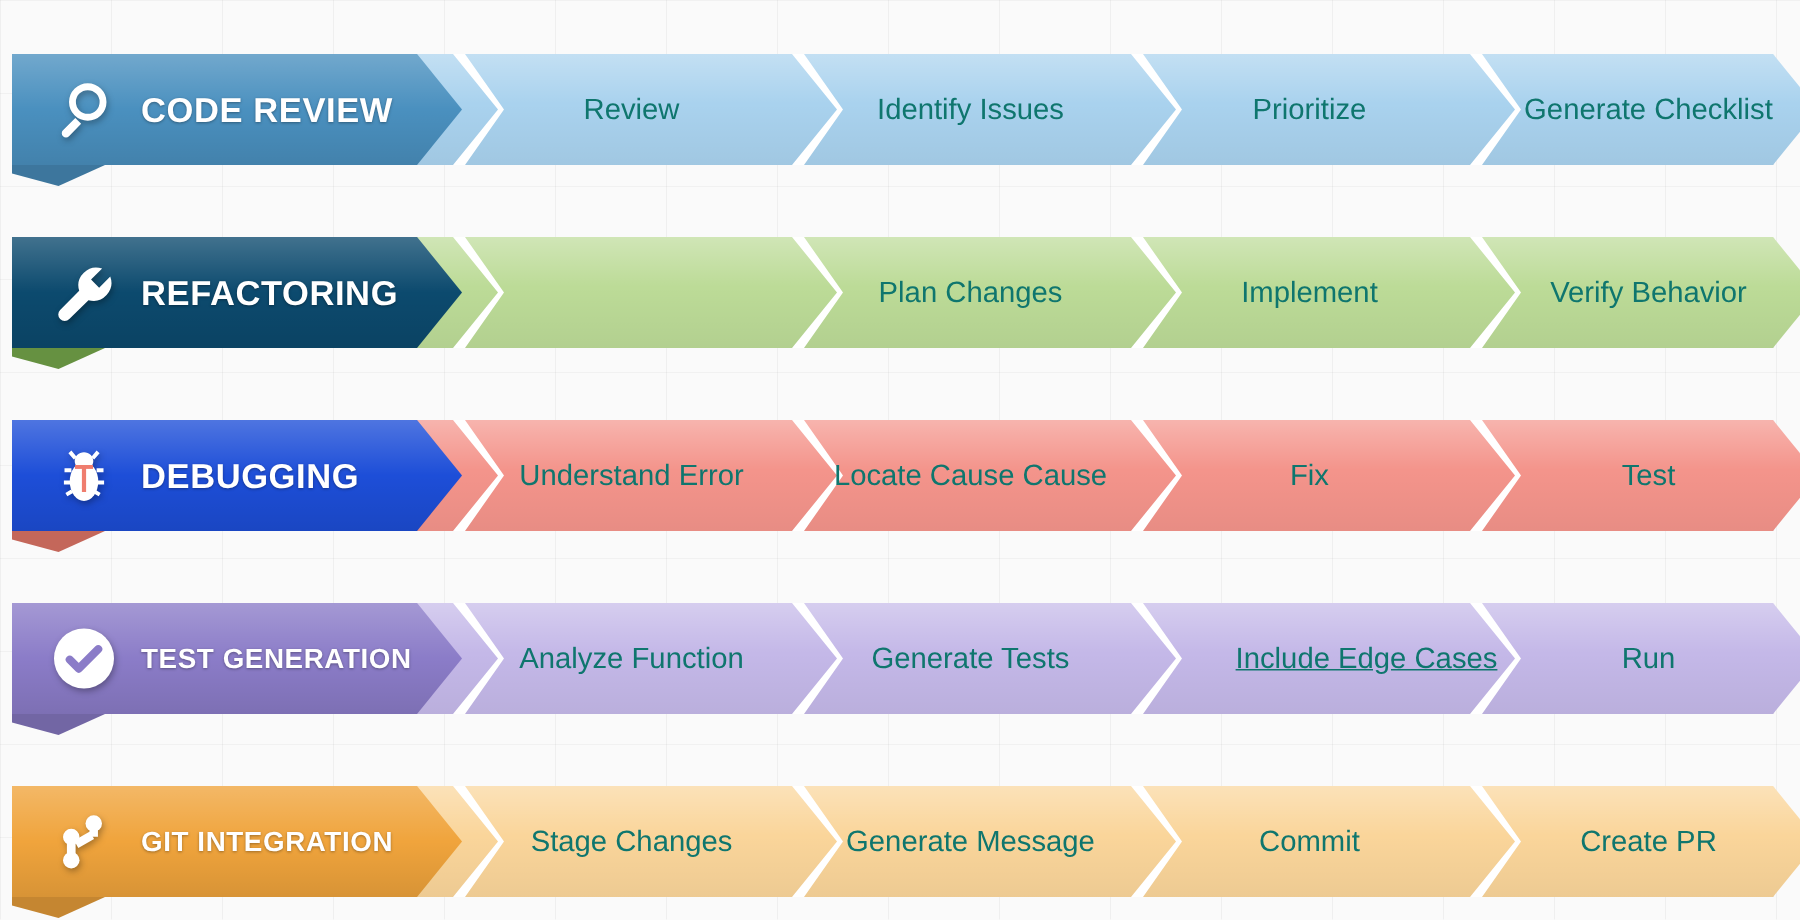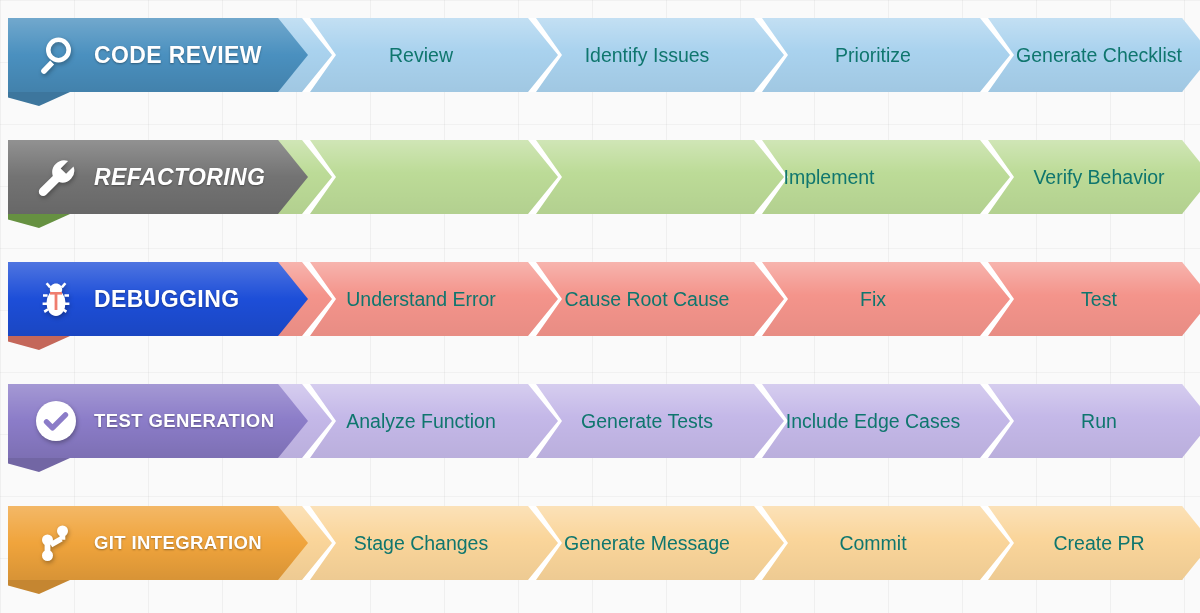--- a/index.html
+++ b/index.html
@@ -16,21 +16,21 @@
     background-size: 74px 62px;
     position: relative;
   }
 
   #board {
     position: absolute;
     inset: 0;
     display: flex;
     flex-direction: column;
     justify-content: flex-start;
-    padding-top: 18px;
+    padding-top: 36px;
     box-sizing: border-box;
   }
 
   .row {
     position: relative;
     height: 74px;
     margin-bottom: 48px;
   }
   .row:last-child { margin-bottom: 12px; }
 
@@ -164,33 +164,34 @@
       <div class="sep" style="left: 754px;"></div>
       <div class="step-label" style="left: 760px; width: 226px;">Prioritize</div>
       <div class="sep" style="left: 980px;"></div>
       <div class="step-label" style="left: 986px; width: 226px;">Generate Checklist</div>
     </div>
     <div class="row">
       <div class="band" style="background: rgb(188, 219, 151);">
         <div class="band-inner"></div>
       </div>
       <div class="fold" style="background: rgb(124, 177, 79);"></div>
-      <div class="label-block" style="background: #737373; width: 300px; font-style: italic;">
+      <div class="label-block" style="background: #0c4a6e; width: 300px;">
         <div class="label-sheen"></div>
         <div class="icon-wrap">
           <svg width="46" height="46" viewBox="0 0 46 46">
             <path fill="#fff" d="M40.5 12.4l-7.4 7.4-5.4-5.4 7.4-7.4a12 12 0 0 0-15.3 14.9L7.1 34.6a4.3 4.3 0 0 0 6.1 6.1L26 28.1a12 12 0 0 0 14.5-15.7z"></path>
           </svg>
         </div>
         <div class="label-text">REFACTORING</div>
       </div>
       <div class="sep" style="left: 302px;"></div>
       <div class="sep" style="left: 528px;"></div>
-      <div class="sep" style="left: 754px;"></div>
-      <div class="step-label" style="left: 716px; width: 226px;">Implement</div>
+      <div class="step-label" style="left: 534px; width: 226px;">Plan Changes</div>
+      <div class="sep" style="left: 754px;"></div>
+      <div class="step-label" style="left: 760px; width: 226px;">Implement</div>
       <div class="sep" style="left: 980px;"></div>
       <div class="step-label" style="left: 986px; width: 226px;">Verify Behavior</div>
     </div>
     <div class="row">
       <div class="band" style="background: rgb(244, 148, 139);">
         <div class="band-inner"></div>
       </div>
       <div class="fold" style="background: rgb(239, 125, 110);"></div>
       <div class="label-block" style="background: #1d4ed8; width: 300px;">
         <div class="label-sheen"></div>
@@ -203,21 +204,21 @@
             </g>
             <rect x="21.6" y="16" width="2.8" height="18" fill="#ef7d6e"></rect>
             <rect x="17" y="16" width="12" height="2.6" fill="#ef7d6e"></rect>
           </svg>
         </div>
         <div class="label-text">DEBUGGING</div>
       </div>
       <div class="sep" style="left: 302px;"></div>
       <div class="step-label" style="left: 308px; width: 226px;">Understand Error</div>
       <div class="sep" style="left: 528px;"></div>
-      <div class="step-label" style="left: 534px; width: 226px;">Cause Root Cause</div>
+      <div class="step-label" style="left: 534px; width: 226px;">Locate Cause Cause</div>
       <div class="sep" style="left: 754px;"></div>
       <div class="step-label" style="left: 760px; width: 226px;">Fix</div>
       <div class="sep" style="left: 980px;"></div>
       <div class="step-label" style="left: 986px; width: 226px;">Test</div>
     </div>
     <div class="row">
       <div class="band" style="background: rgb(196, 184, 232);">
         <div class="band-inner"></div>
       </div>
       <div class="fold" style="background: rgb(139, 124, 200);"></div>
@@ -229,21 +230,21 @@
             <path d="M14.5 24.8l6 6 13-13" stroke="#8b7cc8" stroke-width="5.4" fill="none" stroke-linecap="round" stroke-linejoin="round"></path>
           </svg>
         </div>
         <div class="label-text xs">TEST GENERATION</div>
       </div>
       <div class="sep" style="left: 302px;"></div>
       <div class="step-label" style="left: 308px; width: 226px;">Analyze Function</div>
       <div class="sep" style="left: 528px;"></div>
       <div class="step-label" style="left: 534px; width: 226px;">Generate Tests</div>
       <div class="sep" style="left: 754px;"></div>
-      <div class="step-label" style="left: 760px; width: 226px;">Include Edge Cases</div>
+      <div class="step-label" style="left: 798px; width: 226px; text-decoration: underline;">Include Edge Cases</div>
       <div class="sep" style="left: 980px;"></div>
       <div class="step-label" style="left: 986px; width: 226px;">Run</div>
     </div>
     <div class="row">
       <div class="band" style="background: rgb(250, 213, 154);">
         <div class="band-inner"></div>
       </div>
       <div class="fold" style="background: rgb(240, 164, 60);"></div>
       <div class="label-block" style="background: rgb(240, 164, 60); width: 300px;">
         <div class="label-sheen"></div>

